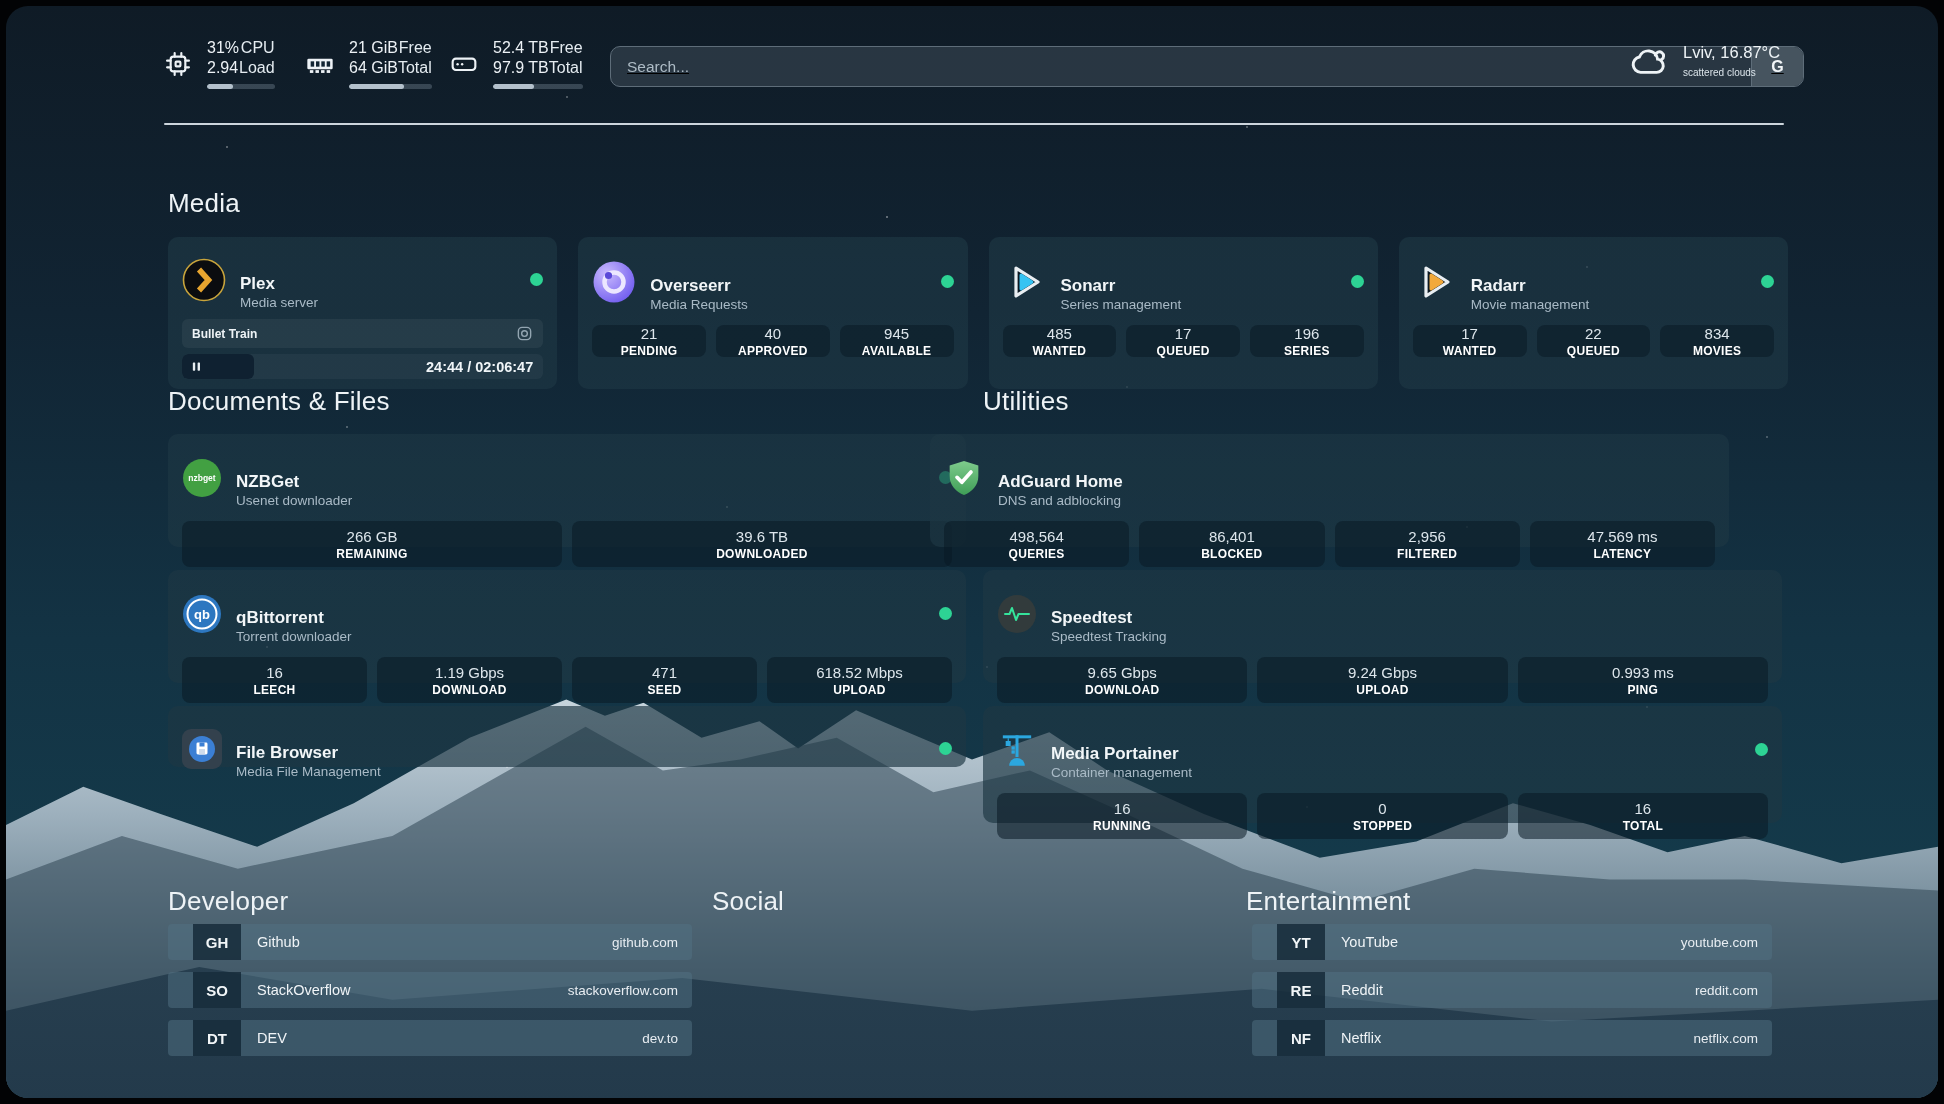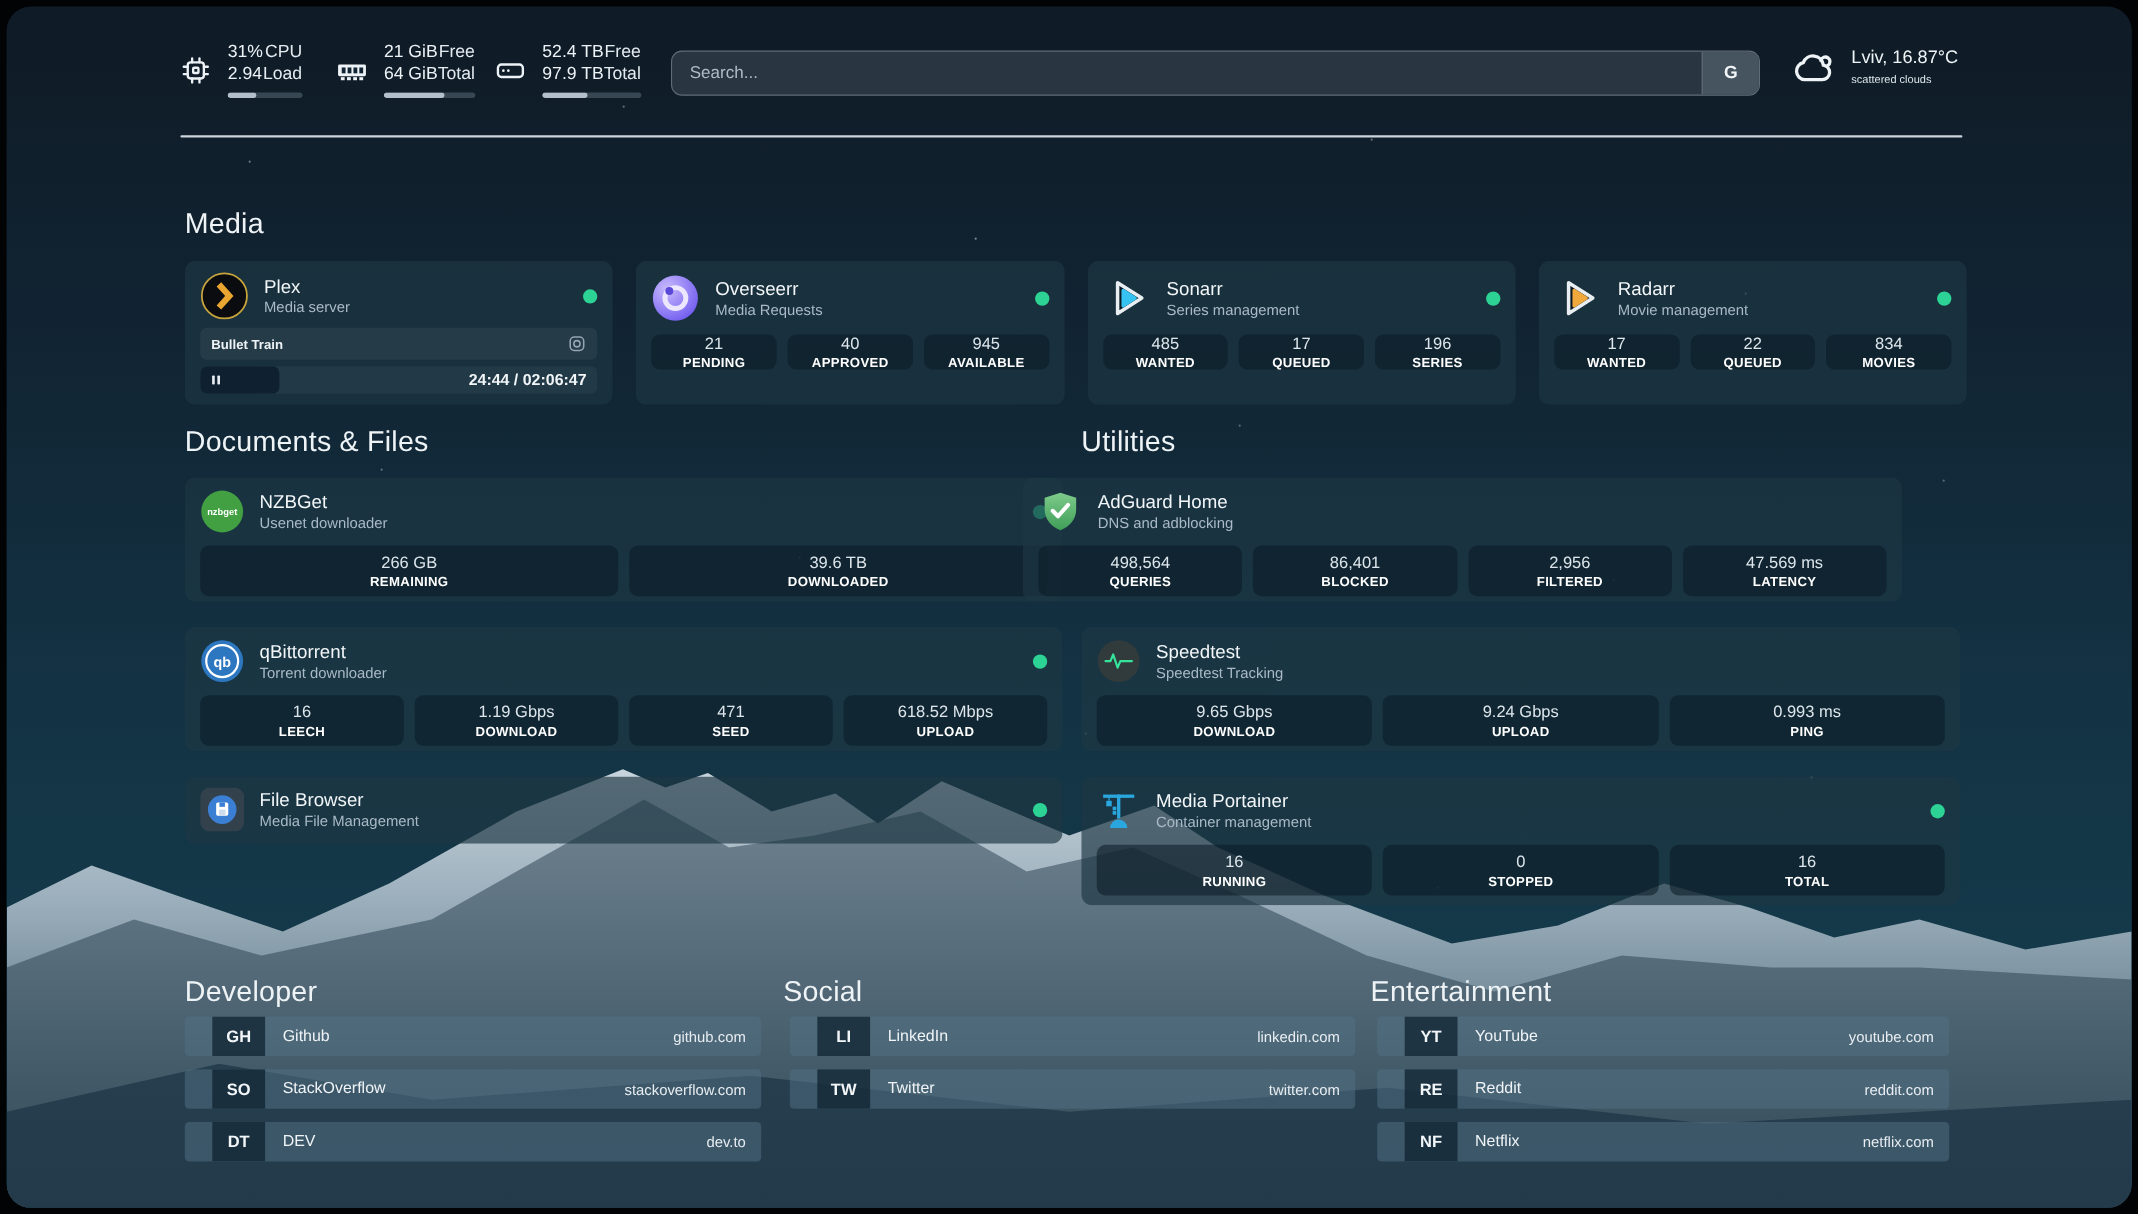--- a/index.html
+++ b/index.html
@@ -30,42 +30,42 @@
       1640px 700px 0 rgba(255,255,255,.3), 500px 760px 0 rgba(255,255,255,.35), 1300px 800px 0 rgba(255,255,255,.3); }
 
   
   .sys-group { position:absolute; top:32px; display:flex; gap:13px; align-items:center; color:#edf2f6; }
   .sys-cols { position:relative; display:flex; padding-bottom:11px; }
   .sys-col { display:flex; flex-direction:column; font-size:16px; line-height:20px; }
   .sys-col.labels { align-items:flex-end; color:#e4ebf0; }
   .sys-bar { position:absolute; left:0; right:0; bottom:0; height:5px; border-radius:3px; background:rgba(160,180,195,.28); overflow:hidden; }
   .sys-fill { height:100%; border-radius:3px; background:#b3c0cb; }
 
-  .searchbar { position:absolute; left:604px; top:40px; width:990px; height:41px; display:flex;
-    background:rgba(44,58,70,.88); border:1px solid #5e6d79; border-radius:10px; overflow:hidden; }
+  .searchbar { position:absolute; left:604px; top:40px; width:1194px; height:41px; display:flex;
+    background:rgba(44,58,70,.88); border:1px solid #5e6d79; border-radius:10px; overflow:hidden;text-decoration:underline; }
   .searchbar input { flex:1; background:transparent; border:none; outline:none; padding:0 16px; font-size:15.5px;
     color:#e8eef2; font-family:"Liberation Sans", sans-serif; }
   .searchbar input::placeholder { color:#aebcc6; }
   .search-engine { width:52px; display:flex; align-items:center; justify-content:center; background:#46545f;
     border-left:1px solid #5e6d79; color:#f2f6f8; font-size:16px; font-weight:600; cursor:pointer; }
 
   .weather { position:absolute; left:1622px; top:34px; display:flex; gap:13px; align-items:center; color:#eef3f6; }
   .weather .w1 { font-size:16.5px; font-weight:500; line-height:22px; }
   .weather .w2 { font-size:10px; color:#dbe4ea; line-height:19px; }
 
   .divider { position:absolute; left:158px; top:117px; width:1620px; height:2px; background:rgba(225,233,240,.9); border-radius:1px; }
 
   
   .sec-h { position:absolute; font-size:26px; font-weight:500; color:#eef3f6; letter-spacing:.2px; }
 
   
   .app-card { position:absolute; border-radius:10px; padding:12px 14px;
     background:linear-gradient(rgba(86,128,146,.14),rgba(86,128,146,.14)), rgba(14,36,47,.62); }
   .card-head { display:flex; align-items:center; gap:14px; }
-  .titles .name { font-size:17px; font-weight:400; color:#f2f6f8; line-height:21px; }
+  .titles .name { font-size:17px; font-weight:700; color:#f2f6f8; line-height:21px;margin-top:26px; }
   .titles .sub { font-size:13.5px; color:#a9bac6; line-height:18px; }
   .status-dot { width:13px; height:13px; border-radius:50%; background:#2dd394; margin-left:auto; }
 
   .stat-row { display:flex; gap:10px; margin-top:11px; }
   .stat-box { flex:1; height:46px; border-radius:8px; background:rgba(9,26,36,.55);
     display:flex; flex-direction:column; align-items:center; justify-content:center; gap:2px; }
   .stat-value { font-size:15px; color:#dde6ec; }
   .stat-label { font-size:12px; font-weight:700; color:#fff; letter-spacing:.3px; }
 
   .media-grid { position:absolute; left:162px; top:231px; width:1620px; height:129px;
@@ -506,32 +506,20 @@
       <div class="bm-name">StackOverflow</div>
       <div class="bm-url">stackoverflow.com</div>
     </div>
     <div class="bm-row">
       <div class="bm-abbr">DT</div>
       <div class="bm-name">DEV</div>
       <div class="bm-url">dev.to</div>
     </div>
   </div>
 
-  <div class="bm-col" style="left:712px; top:918px; width:514px">
-    <div class="bm-row">
-      <div class="bm-abbr">LI</div>
-      <div class="bm-name">LinkedIn</div>
-      <div class="bm-url">linkedin.com</div>
-    </div>
-    <div class="bm-row">
-      <div class="bm-abbr">TW</div>
-      <div class="bm-name">Twitter</div>
-      <div class="bm-url">twitter.com</div>
-    </div>
-  </div>
 
   <div class="bm-col" style="left:1246px; top:918px; width:520px">
     <div class="bm-row">
       <div class="bm-abbr">YT</div>
       <div class="bm-name">YouTube</div>
       <div class="bm-url">youtube.com</div>
     </div>
     <div class="bm-row">
       <div class="bm-abbr">RE</div>
       <div class="bm-name">Reddit</div>

